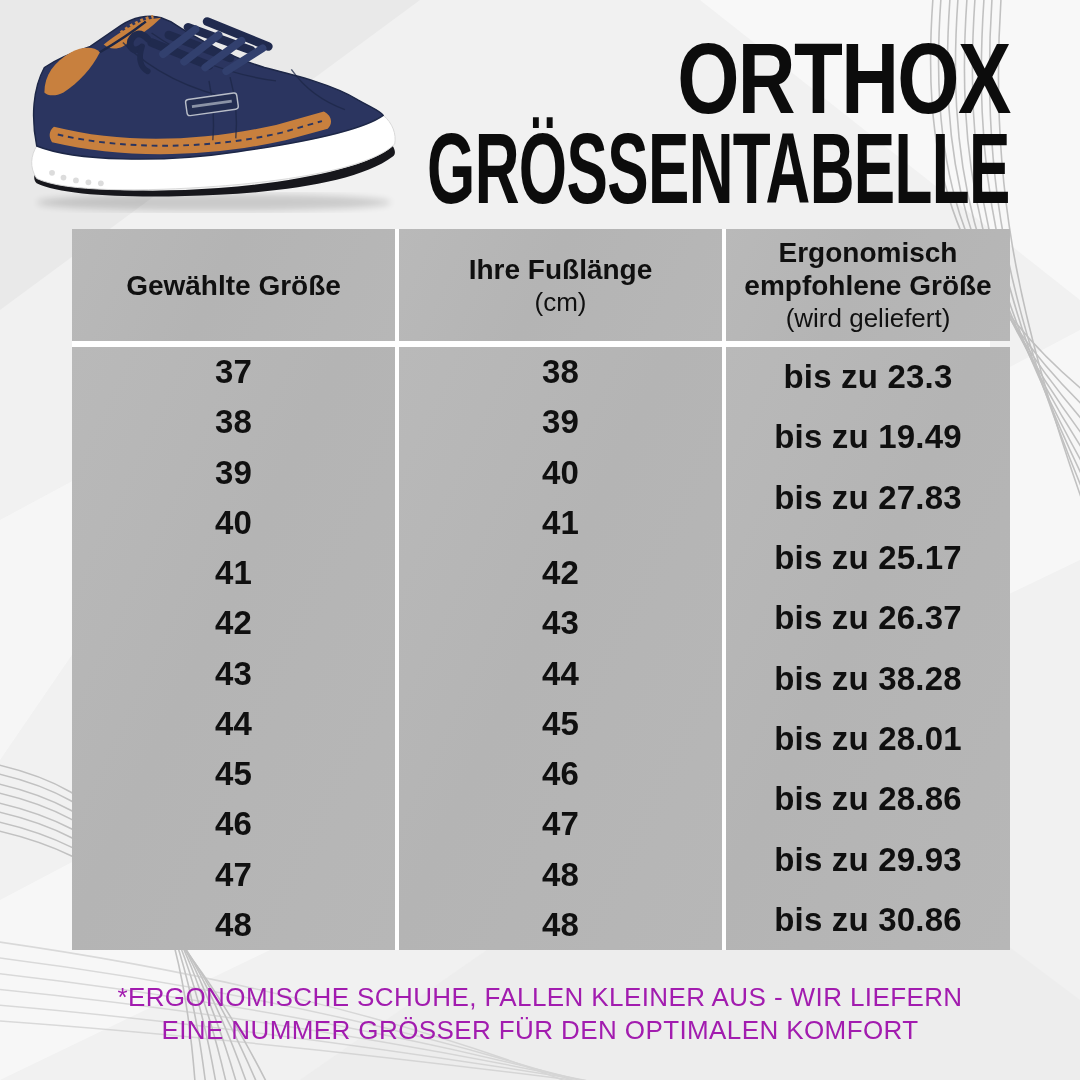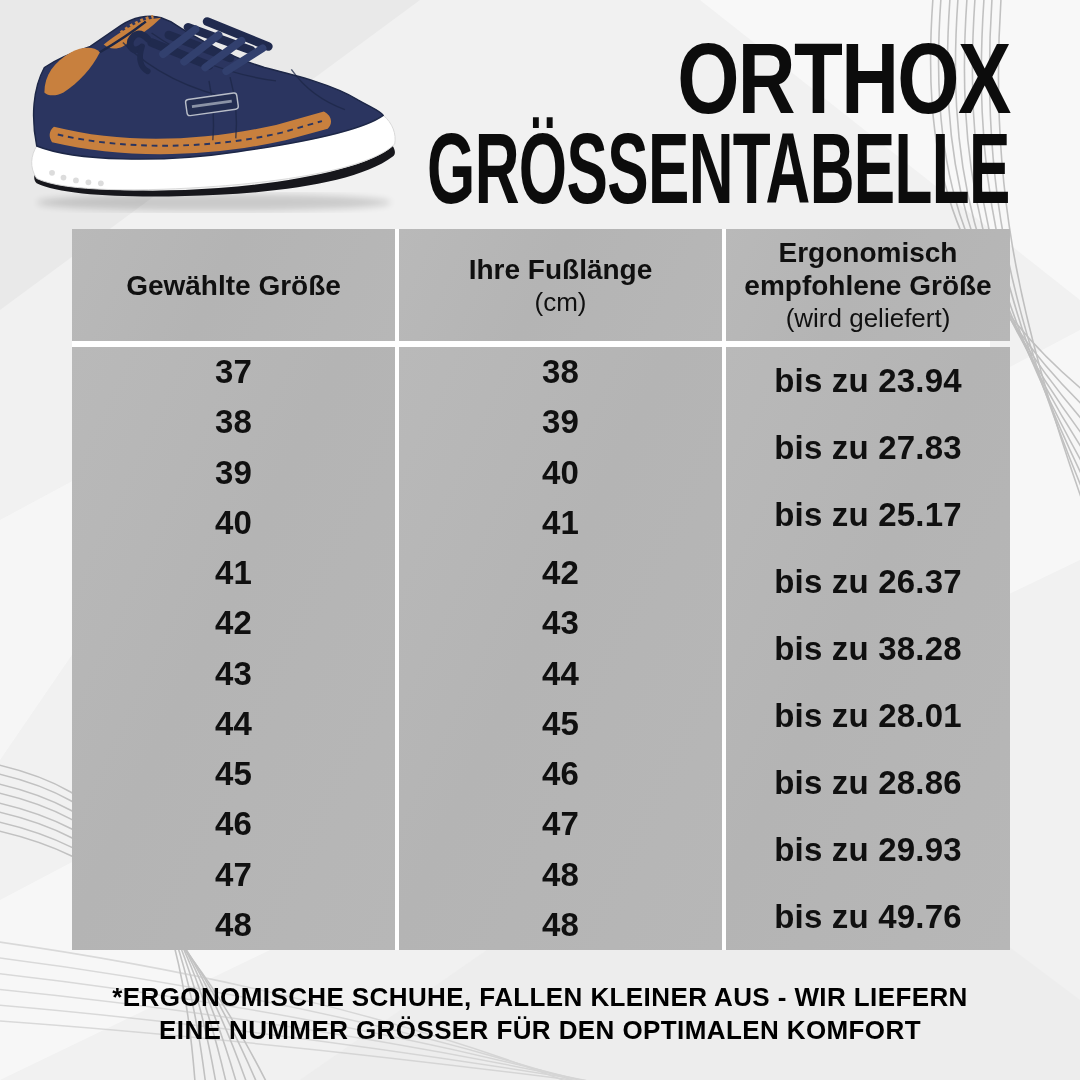--- a/index.html
+++ b/index.html
@@ -24,21 +24,21 @@
   }
   .cell{background:linear-gradient(115deg,#b9b9b9 0%,var(--table-bg,#b4b4b4) 45%,#b7b7b7 100%);}
   .head{display:flex;flex-direction:column;align-items:center;justify-content:center;text-align:center;padding:0 6px;box-sizing:border-box;}
   .head .main{font-weight:bold;font-size:28px;line-height:33px;}
   .head .sub{font-weight:normal;font-size:26px;line-height:31px;margin-top:1px;}
   .bodycol{display:flex;flex-direction:column;}
   .bodycol .val{flex:1;display:flex;align-items:center;justify-content:center;
     font-size:33px;font-weight:bold;letter-spacing:0.2px;}
 
   .footnote{position:absolute;left:0;width:1080px;top:981px;text-align:center;
-    font-weight:bold;font-size:26px;line-height:33px;letter-spacing:0.4px;color:#000000;}
+    font-weight:normal;font-size:26px;line-height:33px;letter-spacing:0.4px;color:#a21caf;}
 </style>
 </head>
 <body>
 
 <div class="canvas">
 
   <svg class="bg" viewBox="0 0 1080 1080" aria-hidden="true">
     <rect x="0" y="0" width="1080" height="1080" fill="#f1f1f1"></rect>
     <polygon points="0,0 420,0 0,310" fill="#e9e9e9"></polygon>
     <polygon points="700,0 1080,0 1080,300" fill="#f8f8f8"></polygon>
@@ -174,29 +174,30 @@
         <div class="val">42</div>
         <div class="val">43</div>
         <div class="val">44</div>
         <div class="val">45</div>
         <div class="val">46</div>
         <div class="val">47</div>
         <div class="val">48</div>
         <div class="val">48</div>
       </div>
     <div class="cell bodycol">
-        <div class="val">bis zu 23.94</div>
+        <div class="val">bis zu 23.3</div>
+        <div class="val">bis zu 19.49</div>
         <div class="val">bis zu 27.83</div>
         <div class="val">bis zu 25.17</div>
         <div class="val">bis zu 26.37</div>
         <div class="val">bis zu 38.28</div>
         <div class="val">bis zu 28.01</div>
         <div class="val">bis zu 28.86</div>
         <div class="val">bis zu 29.93</div>
-        <div class="val">bis zu 49.76</div>
+        <div class="val">bis zu 30.86</div>
       </div>
   </div>
 
   <div class="footnote">
     <div>*ERGONOMISCHE SCHUHE, FALLEN KLEINER AUS - WIR LIEFERN</div>
     <div>EINE NUMMER GRÖSSER FÜR DEN OPTIMALEN KOMFORT</div>
   </div>
 
 </div>
 

